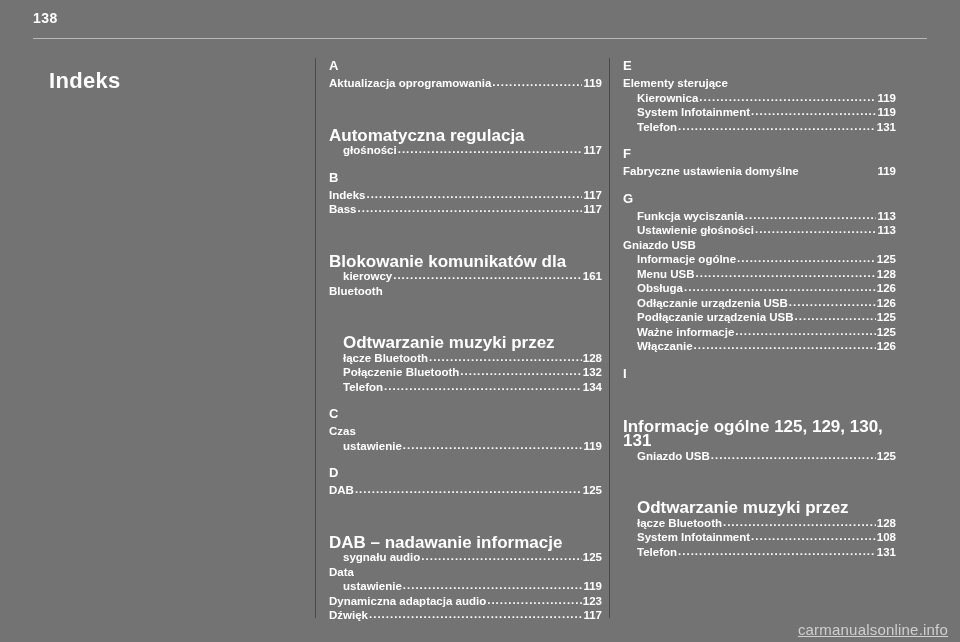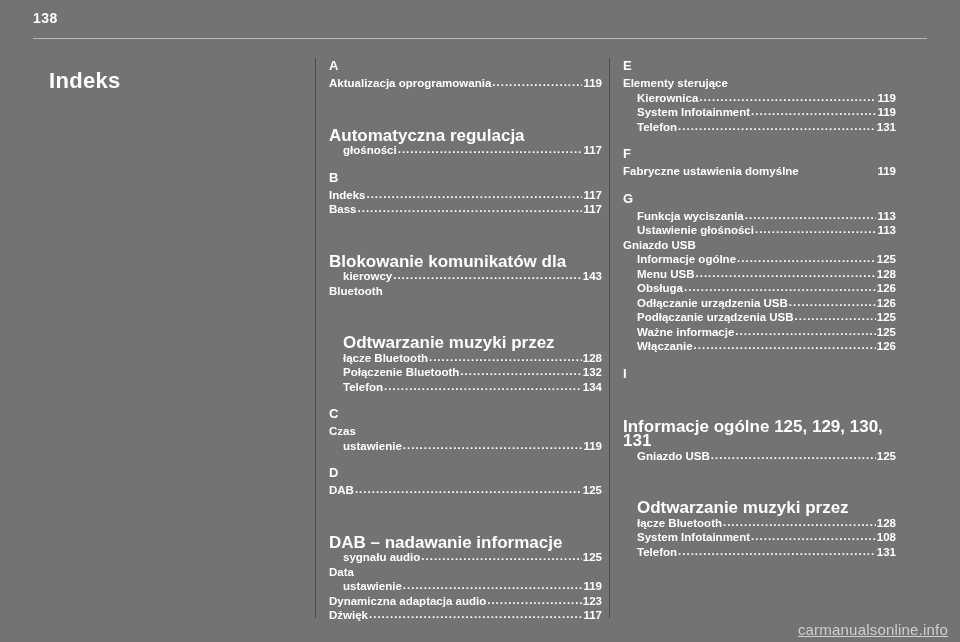--- a/index.html
+++ b/index.html
@@ -188,21 +188,21 @@
             <span class="pg">117</span>
           </div>
         </div>
         <div class="entry plain">
           <div class="wrapline">Blokowanie komunikatów dla</div>
         </div>
         <div class="entry indent">
           <div class="row">
             <span class="txt">kierowcy</span>
             <span class="dots">........................................................................................................................</span>
-            <span class="pg">143</span>
+            <span class="pg">161</span>
           </div>
         </div>
         <div class="entry plain">
           <div class="group-head">Bluetooth</div>
         </div>
         <div class="entry indent plain">
           <div class="wrapline">Odtwarzanie muzyki przez</div>
         </div>
         <div class="entry indent">
           <div class="row">

